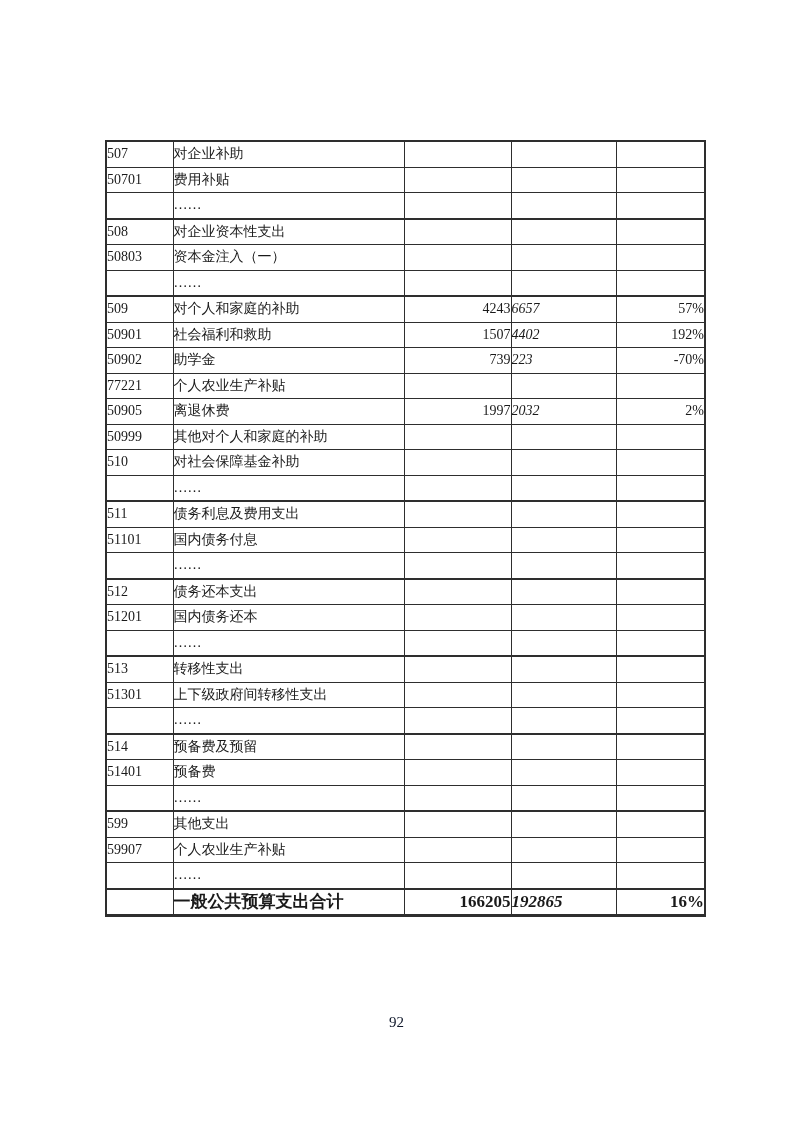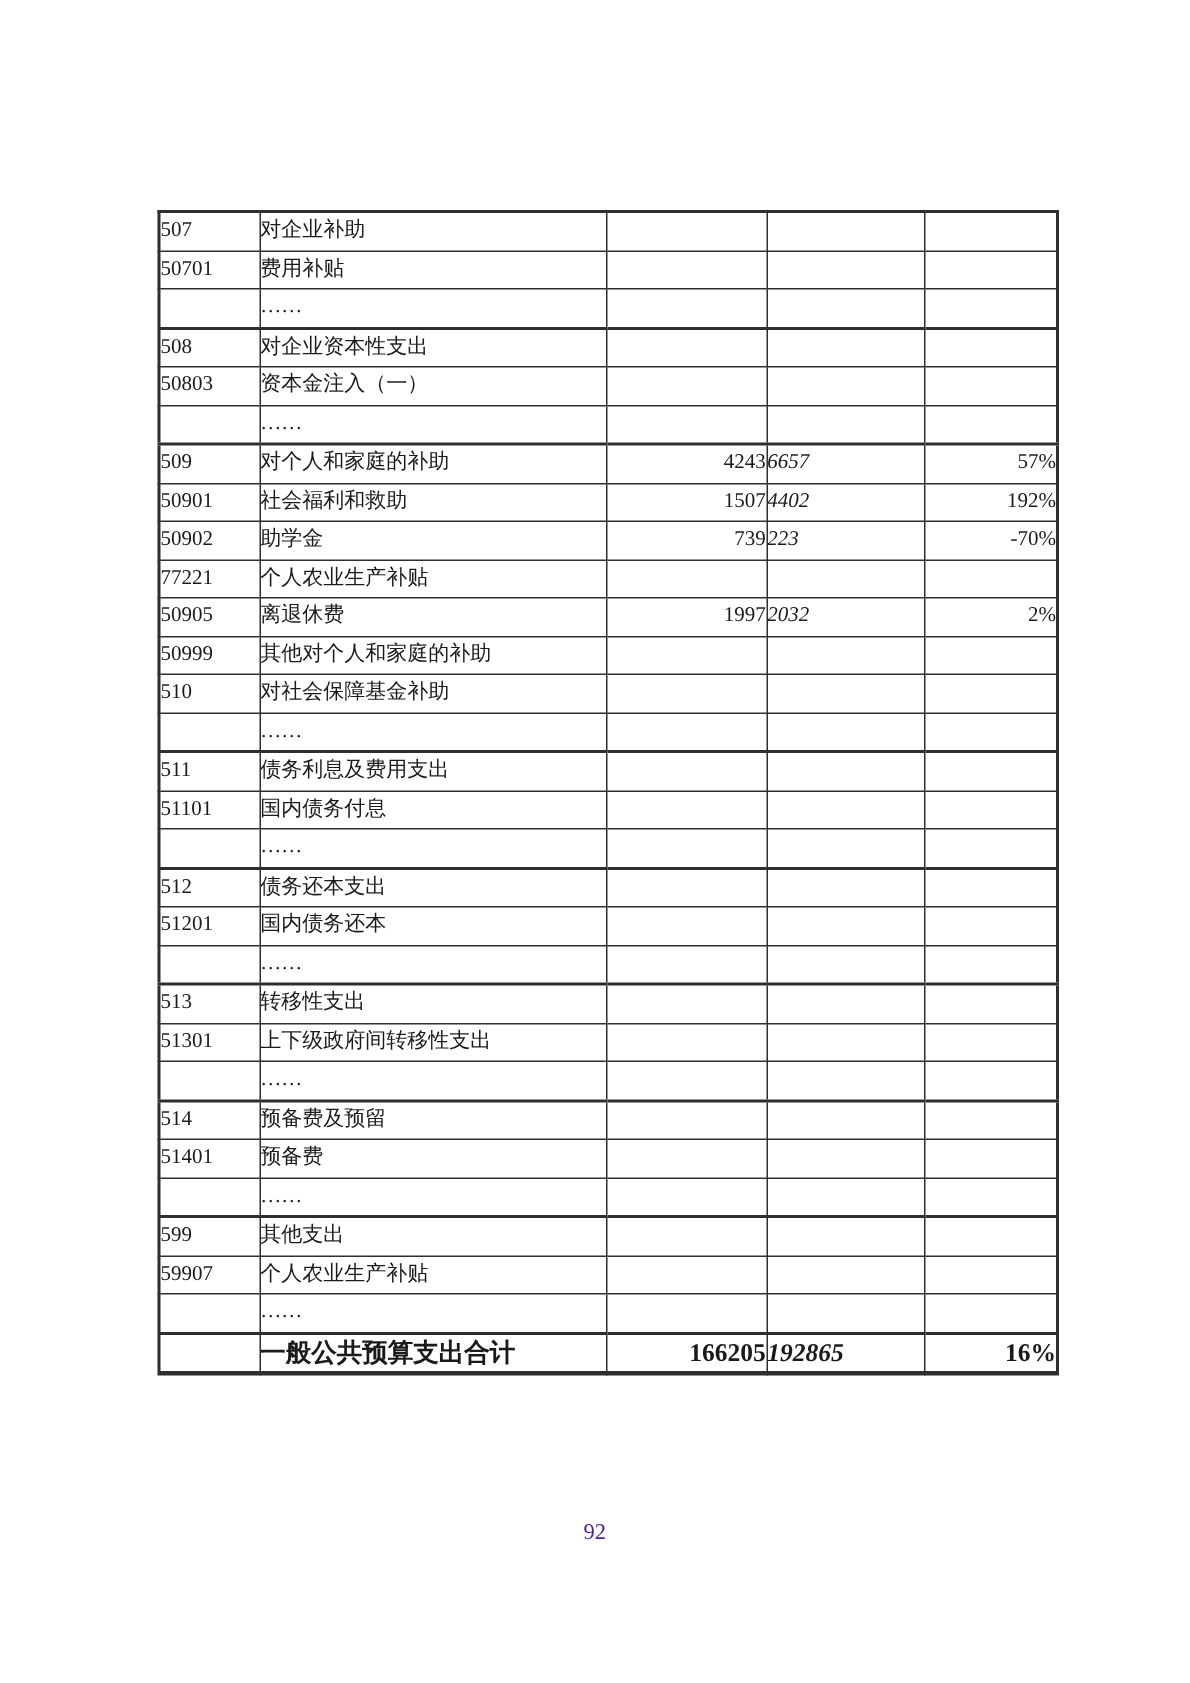--- a/index.html
+++ b/index.html
@@ -47,21 +47,21 @@
     font-weight: bold;
     font-size: 17px;
   }
   .page-number {
     position: absolute;
     left: 0;
     top: 1014px;
     width: 100%;
     text-align: center;
     font-size: 15px;
-    color: #4c1d95;
+    color: #0f172a;
   }
 </style>
 </head>
 <body>
 
 <table class="budget-table">
   <colgroup>
     <col style="width:67px">
     <col style="width:231px">
     <col style="width:107px">

